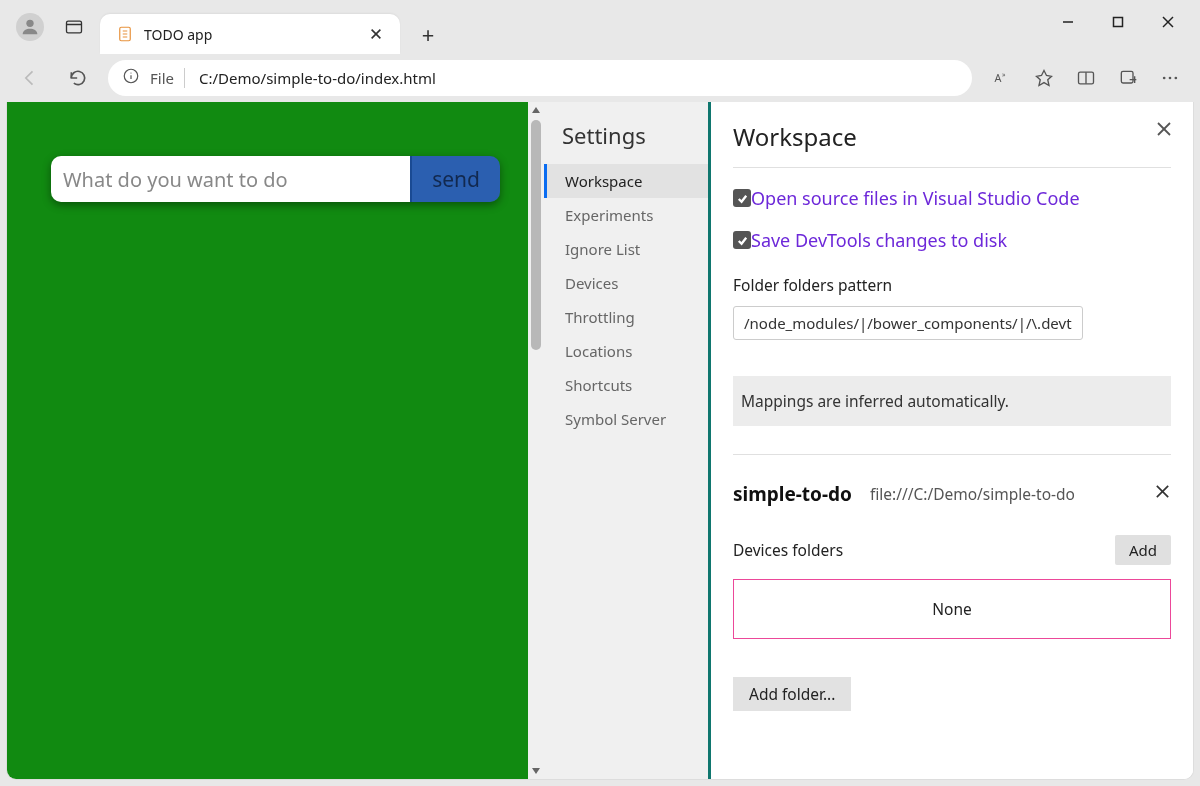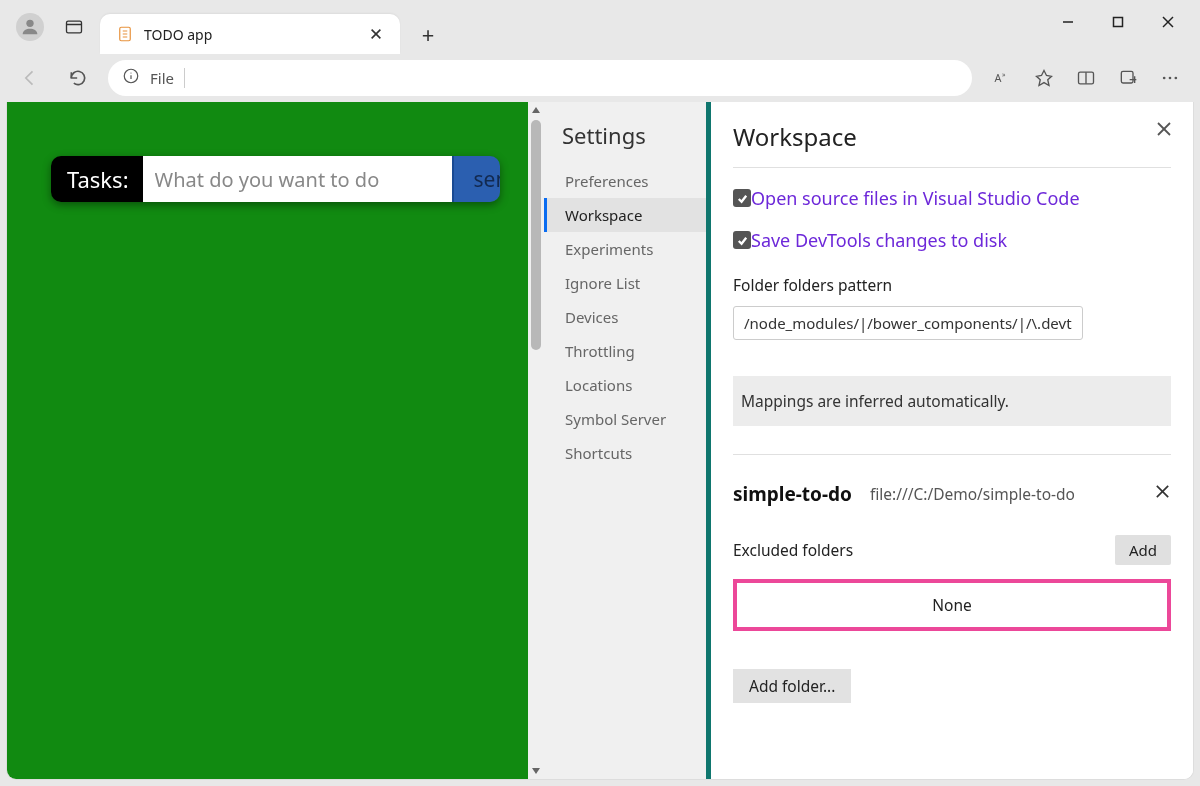--- a/index.html
+++ b/index.html
@@ -42,21 +42,21 @@
   .task-input { flex:1; border:none; outline:none; font-size:20px; padding:0 12px; color:#222;}
   .task-input::placeholder{color:#888;}
   .task-send { background:#2b5fb0; color:#12294f; font-size:21px; border:none; padding:0 20px; cursor:pointer; border-left:2px solid #1a4a93;}
   .scrollbar { position:absolute; right:0; top:0; bottom:0; width:16px; background:#f0f0f0; display:flex; flex-direction:column; align-items:center;}
   .scroll-arrow{height:16px;width:100%;display:flex;align-items:center;justify-content:center;}
   .scroll-arrow svg{width:10px;height:10px;fill:#666;}
   .scroll-thumb{ width:10px; background:#b8b8b8; border-radius:5px; height:230px; margin-top:2px;}
 
   
   .devtools { flex:1; display:flex; background:#fff;}
-  .sidebar { width:167px; background:#f0f0f0; padding:18px 0 0 0; border-right:5px solid #0f766e;}
+  .sidebar { width:167px; background:#f0f0f0; padding:18px 0 0 0; border-right:3px solid #0f766e;}
   .sidebar h2 { font-size:22px; font-weight:400; padding:0 18px 14px; color:#333;}
   .side-item { height:34px; display:flex; align-items:center; padding:0 18px; font-size:15px; color:#666; cursor:pointer; border-left:3px solid transparent;}
   .side-item.active { background:#e2e2e2; color:#222; border-left-color:#0a6cf1;}
   .panel { flex:1; padding: 18px 22px; position:relative; overflow:auto;}
   .panel h1 { font-size:24px; font-weight:400; color:#222; padding-bottom:14px; border-bottom:1px solid #e0e0e0;}
   .panel-close { position:absolute; top:18px; right:20px; cursor:pointer;}
   .panel-close svg{width:18px;height:18px;stroke:#555;stroke-width:1.8;fill:none;}
   .check-row { display:flex; align-items:center; margin-top:18px; font-size:18px; color:#6d28d9;}
   .chk { width:18px; height:18px; background:#555; border-radius:3px; display:flex; align-items:center; justify-content:center;}
   .chk svg{width:13px;height:13px;stroke:#fff;stroke-width:2.5;fill:none;}
@@ -64,21 +64,21 @@
   .text-input { width:350px; height:34px; border:1px solid #ccc; border-radius:3px; margin-top:10px; padding:0 10px; font-size:15px; color:#333;}
   .info-banner { background:#ececec; padding:14px 8px; margin-top:36px; font-size:15.5px; color:#333;}
   .divider { border-top:1px solid #e0e0e0; margin-top:28px;}
   .folder-row { display:flex; align-items:center; gap:18px; margin-top:26px;}
   .folder-name { font-size:19px; font-weight:700; color:#111;}
   .folder-path { font-size:15.5px; color:#555; flex:1;}
   .folder-remove svg{width:17px;height:17px;stroke:#333;stroke-width:1.8;fill:none;}
   .excluded-row { display:flex; align-items:center; margin-top:28px;}
   .excluded-label { font-size:15.5px; color:#222; flex:1;}
   .small-btn { background:#e0e0e0; border:none; height:30px; padding:0 14px; font-size:15px; color:#222; border-radius:2px; cursor:pointer;}
-  .none-box { border:4px solid #ec4899; height:52px; display:flex; align-items:center; justify-content:center; font-size:15.5px; color:#222; margin-top:14px;}
+  .none-box { border:1px solid #ec4899; height:60px; display:flex; align-items:center; justify-content:center; font-size:15.5px; color:#222; margin-top:14px;}
   .add-folder-btn { background:#e2e2e2; border:none; height:34px; padding:0 16px; font-size:15.5px; color:#222; margin-top:38px; cursor:pointer;}
 </style>
 </head>
 <body>
 
 <div class="titlebar">
   <div class="profile">
     <svg viewBox="0 0 24 24">
         <circle cx="12" cy="8" r="4"></circle>
         <path d="M4 20c0-4 4-6 8-6s8 2 8 6z"></path>
@@ -140,20 +140,21 @@
         <polyline points="4 5 4 12 11 12" fill="none"></polyline>
       </svg>
     </div>
   <div class="omnibox">
     <span class="info-icon"><svg viewBox="0 0 24 24">
           <circle cx="12" cy="12" r="9"></circle>
           <line x1="12" y1="11" x2="12" y2="16"></line>
           <circle cx="12" cy="8" r="0.8" fill="#555" stroke="none"></circle>
         </svg></span>
     <span class="proto">File</span>
+    <span class="url">C:/Demo/simple-to-do/index.html</span>
   </div>
   <div class="tool-actions">
     <div class="nav-btn">
         <svg viewBox="0 0 24 24">
           <text x="3" y="17" font-size="13" fill="#555" stroke="none">A</text>
           <text x="12" y="11" font-size="8" fill="#555" stroke="none">»</text>
         </svg>
       </div>
     <div class="nav-btn">
         <svg viewBox="0 0 24 24">
@@ -181,21 +182,20 @@
         </svg>
       </div>
   </div>
 </div>
 
 <div class="content">
 
   <div class="page">
     <div class="page-inner">
       <div class="task-row">
-        <div class="task-label">Tasks:</div>
         <input class="task-input" placeholder="What do you want to do" style="">
         <button class="task-send">send</button>
       </div>
     </div>
     <div class="scrollbar">
       <div class="scroll-arrow">
           <svg viewBox="0 0 10 10">
             <polygon points="5 2 9 8 1 8"></polygon>
           </svg>
         </div>
@@ -206,29 +206,28 @@
             <polygon points="1 2 9 2 5 8"></polygon>
           </svg>
         </div>
     </div>
   </div>
 
   <div class="devtools">
     <div class="sidebar">
       <h2>Settings</h2>
       <div id="sidebar-items">
-          <div class="side-item">Preferences</div>
           <div class="side-item active">Workspace</div>
           <div class="side-item">Experiments</div>
           <div class="side-item">Ignore List</div>
           <div class="side-item">Devices</div>
           <div class="side-item">Throttling</div>
           <div class="side-item">Locations</div>
+          <div class="side-item">Shortcuts</div>
           <div class="side-item">Symbol Server</div>
-          <div class="side-item">Shortcuts</div>
         </div>
     </div>
     <div class="panel">
       <div class="panel-close"><svg viewBox="0 0 18 18">
             <line x1="3" y1="3" x2="15" y2="15"></line>
             <line x1="15" y1="3" x2="3" y2="15"></line>
           </svg></div>
       <h1>Workspace</h1>
       <div class="check-row">
         <span class="chk">
@@ -252,20 +251,20 @@
       <div class="divider"></div>
       <div class="folder-row">
         <span class="folder-name">simple-to-do</span>
         <span class="folder-path">file:///C:/Demo/simple-to-do</span>
         <span class="folder-remove"><svg viewBox="0 0 18 18">
               <line x1="3" y1="3" x2="15" y2="15"></line>
               <line x1="15" y1="3" x2="3" y2="15"></line>
             </svg></span>
       </div>
       <div class="excluded-row">
-        <span class="excluded-label">Excluded folders</span>
+        <span class="excluded-label">Devices folders</span>
         <button class="small-btn">Add</button>
       </div>
       <div class="none-box">None</div>
       <button class="add-folder-btn">Add folder...</button>
     </div>
   </div>
 </div>
 
 </body></html>

